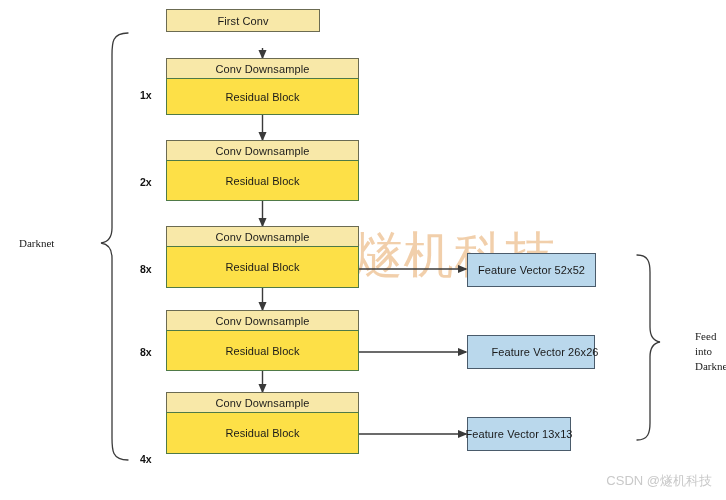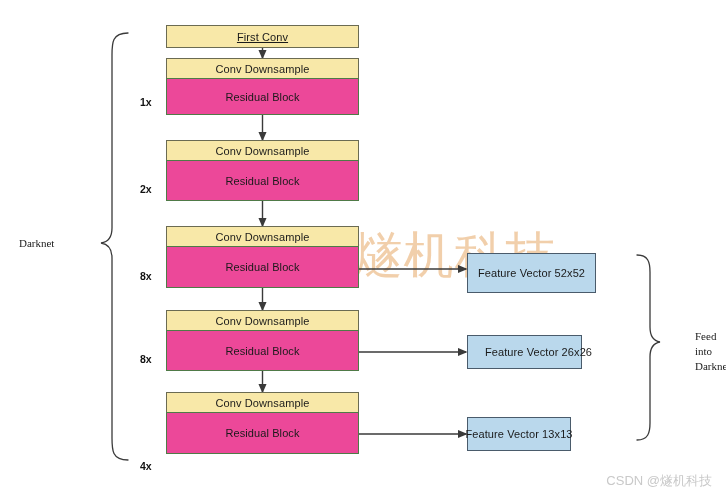--- a/index.html
+++ b/index.html
@@ -37,34 +37,33 @@
   }
   .blk-yellow {
     background: #f8e8a8;
     border: 1px solid #6b6b52;
     border-bottom: none;
   }
   .blk-yellow.solo {
     border-bottom: 1px solid #6b6b52;
   }
   .blk-green {
-    background: #ec4899;
+    background: #fde047;
     border: 1px solid #4f7a47;
   }
   .blk-blue {
     background: #bad8ec;
     border: 1px solid #4a5b6b;
   }
   .rep-label {
     position: absolute;
     font-size: 10.5px;
     font-weight: bold;
     color: #111;
     white-space: nowrap;
-    margin-top: 7px;
   }
   .side-label {
     position: absolute;
     font-size: 11px;
     color: #1a1a1a;
     line-height: 15px;
     white-space: nowrap;
     font-family: Liberation Serif, serif;
   }
   .wm-big {
@@ -127,21 +126,21 @@
 
     <path d="M 637 255
              C 648 255, 650 262, 650 272
              L 650 327
              C 650 337, 654 341, 660 342
              C 654 343, 650 347, 650 357
              L 650 423
              C 650 433, 648 440, 637 440" stroke="#3a3a3a" stroke-width="1.3" fill="none" stroke-linecap="round"></path>
   </svg>
 
-  <div class="node blk-yellow solo" style="left:166px; top:25px; width:193px; height:23px;text-decoration:underline;">
+  <div class="node blk-yellow solo" style="left:166px; top:9px; width:154px; height:23px;">
     <span>First Conv</span>
   </div>
 
   <div class="rep-label" style="left:140px; top:89px;">1x</div>
   <div class="node blk-yellow" style="left:166px; top:58px; width:193px; height:20px;">
     <span>Conv Downsample</span>
   </div>
   <div class="node blk-green" style="left:166px; top:78px; width:193px; height:37px;">
     <span>Residual Block</span>
   </div>
@@ -171,24 +170,24 @@
   </div>
 
   <div class="rep-label" style="left:140px; top:453px;">4x</div>
   <div class="node blk-yellow" style="left:166px; top:392px; width:193px; height:20px;">
     <span>Conv Downsample</span>
   </div>
   <div class="node blk-green" style="left:166px; top:412px; width:193px; height:42px;">
     <span>Residual Block</span>
   </div>
 
-  <div class="node blk-blue" style="left:467px; top:253px; width:129px; height:40px;">
+  <div class="node blk-blue" style="left:467px; top:253px; width:129px; height:34px;">
     <span>Feature Vector 52x52</span>
   </div>
-  <div class="node blk-blue" style="left:467px; top:335px; width:115px; height:34px;padding-left:28px;">
+  <div class="node blk-blue" style="left:467px; top:335px; width:128px; height:34px;padding-left:28px;">
     <span>Feature Vector 26x26</span>
   </div>
   <div class="node blk-blue" style="left:467px; top:417px; width:104px; height:34px;">
     <span>Feature Vector 13x13</span>
   </div>
 
   <div class="side-label" style="left:19px; top:236px;">Darknet</div>
 
   <div class="side-label" style="left:665px; top:329px;margin-left:30px;">
     <div>Feed</div>

